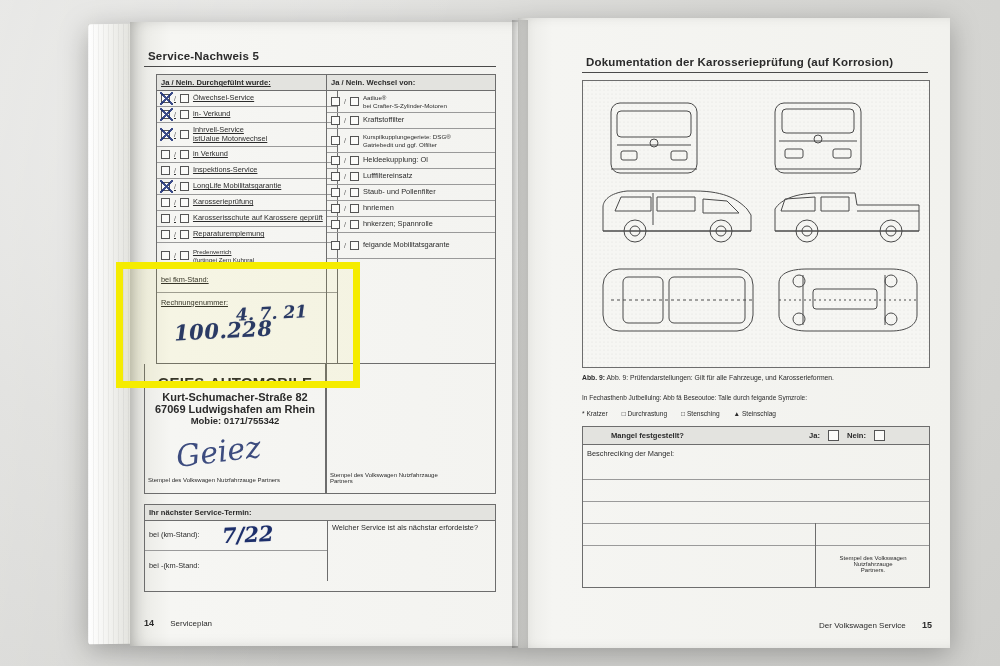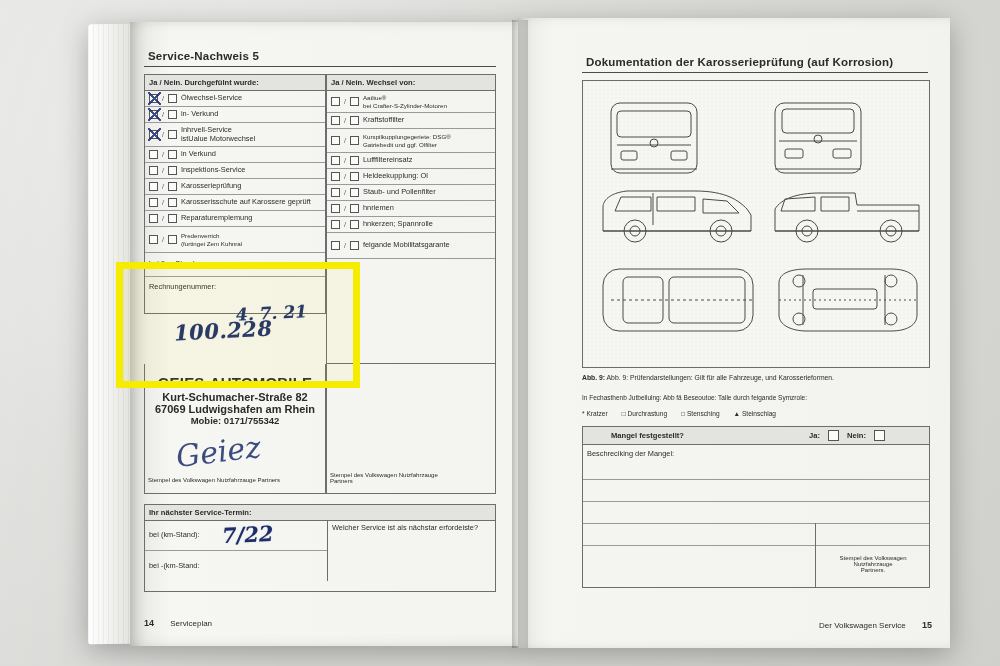--- a/index.html
+++ b/index.html
@@ -125,21 +125,21 @@
 <div class="booklet">
 
   <div class="page-stack"></div>
 
   <div class="page page-left">
     <div class="sheet">
 
       <div class="hdr-title" style="left:18px;top:28px;">Service-Nachweis 5</div>
       <div style="position:absolute;left:14px;top:44px;width:352px;height:1px;background:#4a4a4a;"></div>
 
-      <div class="tbl" style="left:14px;top:52px;width:182px;height:240px;">
+      <div class="tbl" style="left:26px;top:52px;width:182px;height:290px;text-decoration:underline;">
         <div class="hd">Ja / Nein. Durchgefülnt wurde:</div>
 
         <div class="row">
           <span class="cbx x"></span>
             <span class="slash">/</span>
           <span class="cbx"></span>
           <span class="lbl">Ölwechsel-Service</span>
         </div>
         <div class="row">
           <span class="cbx x"></span>
@@ -160,20 +160,26 @@
           <span class="cbx"></span>
           <span class="lbl">in Verkund</span>
         </div>
         <div class="row">
           <span class="cbx"></span>
             <span class="slash">/</span>
           <span class="cbx"></span>
           <span class="lbl">Inspektions-Service</span>
         </div>
         <div class="row">
+          <span class="cbx x"></span>
+            <span class="slash">/</span>
+          <span class="cbx"></span>
+          <span class="lbl">LongLife Mobilitatsgarantie</span>
+        </div>
+        <div class="row">
           <span class="cbx"></span>
             <span class="slash">/</span>
           <span class="cbx"></span>
           <span class="lbl">Karosserieprüfung</span>
         </div>
         <div class="row">
           <span class="cbx"></span>
             <span class="slash">/</span>
           <span class="cbx"></span>
           <span class="lbl">Karosserisschute auf Karossere geprüft</span>
@@ -219,27 +225,27 @@
           <span class="cbx"></span>
             <span class="slash">/</span>
           <span class="cbx"></span>
           <span class="lbl tiny" style="white-space:pre-line;">Kurspilkupplungegeriete: DSG®
 Gatriebedit und ggf. Olfilter</span>
         </div>
         <div class="row">
           <span class="cbx"></span>
             <span class="slash">/</span>
           <span class="cbx"></span>
+          <span class="lbl">Heldeekupplung: Ol</span>
+        </div>
+        <div class="row">
+          <span class="cbx"></span>
+            <span class="slash">/</span>
+          <span class="cbx"></span>
           <span class="lbl">Lufffiltereinsatz</span>
-        </div>
-        <div class="row">
-          <span class="cbx"></span>
-            <span class="slash">/</span>
-          <span class="cbx"></span>
-          <span class="lbl">Heldeekupplung: Ol</span>
         </div>
         <div class="row">
           <span class="cbx"></span>
             <span class="slash">/</span>
           <span class="cbx"></span>
           <span class="lbl">Staub- und Pollenfilter</span>
         </div>
         <div class="row">
           <span class="cbx"></span>
             <span class="slash">/</span>

